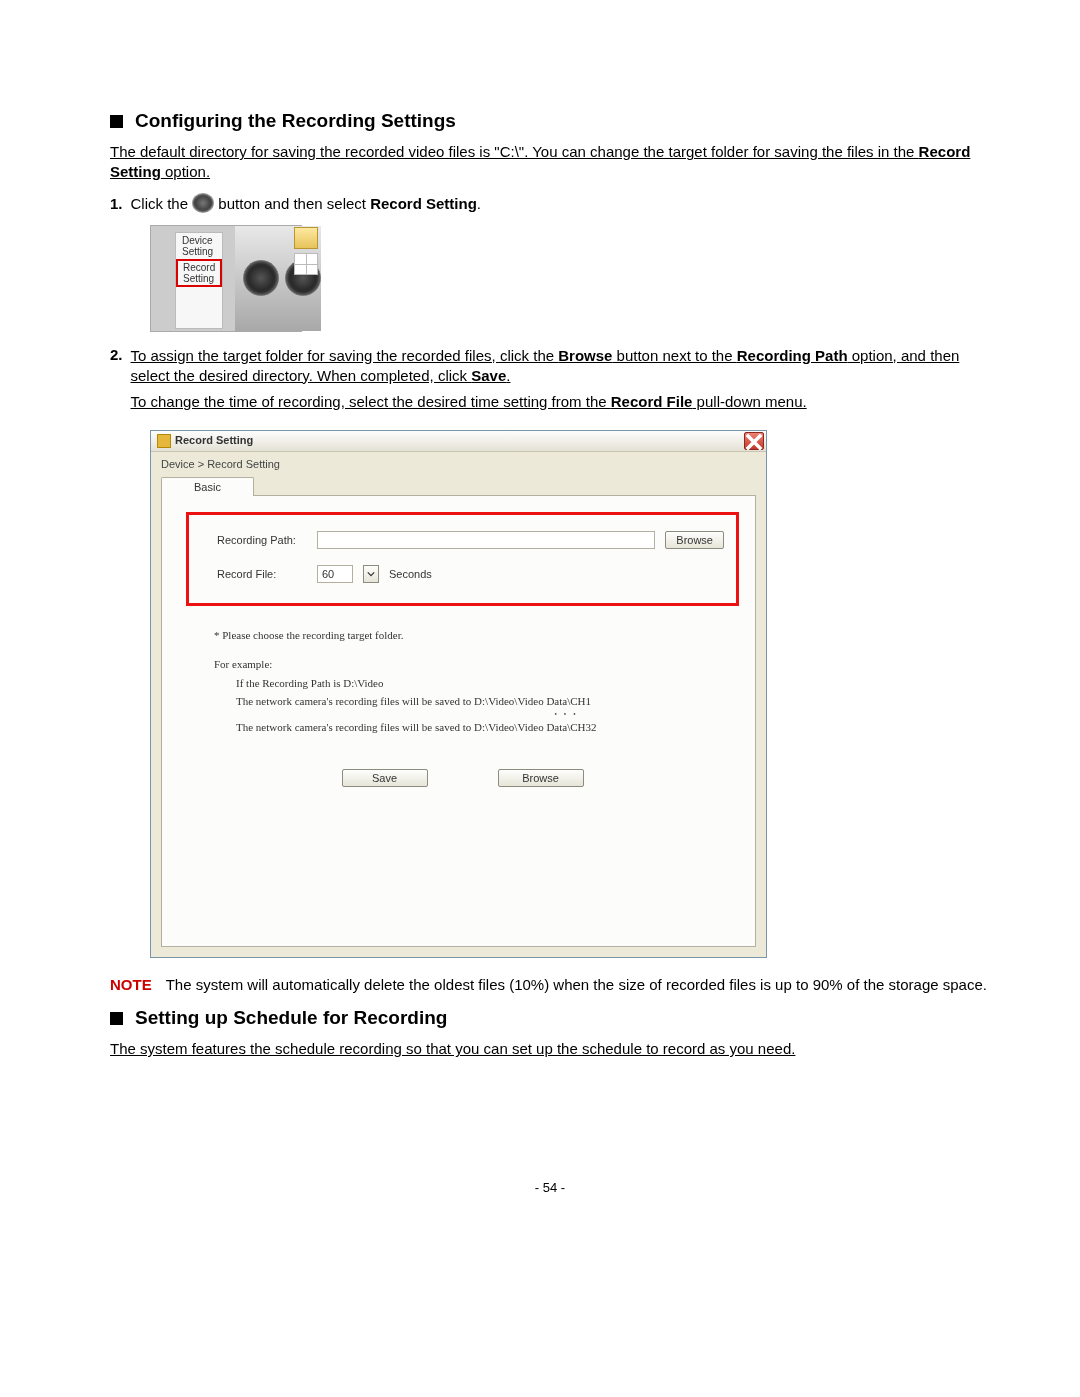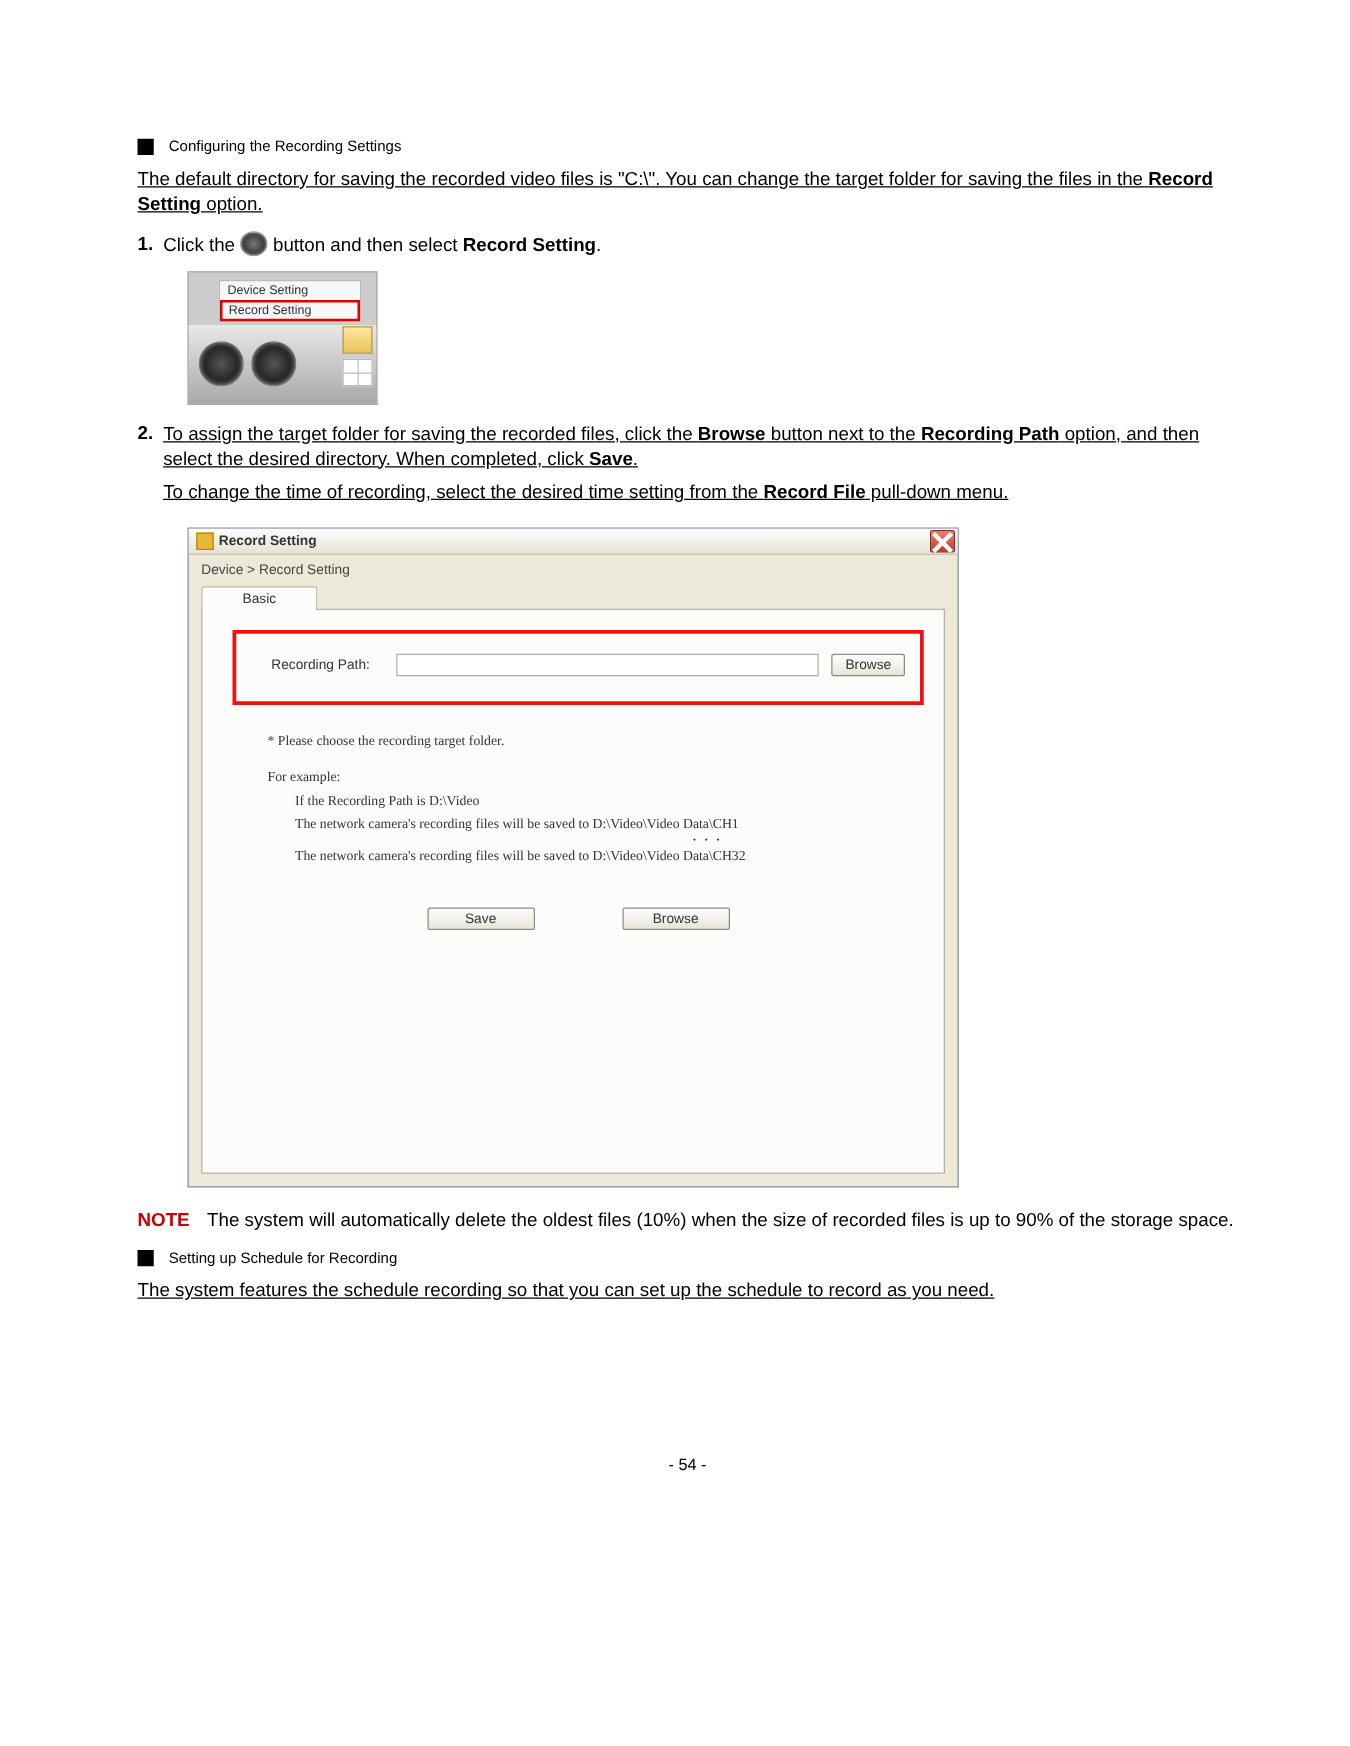--- a/index.html
+++ b/index.html
@@ -21,22 +21,22 @@
     align-items: center;
     gap: 12px;
     margin: 0 0 10px 0;
   }
   .bullet-heading .sq {
     width: 13px;
     height: 13px;
     background: #000;
   }
   .bullet-heading .txt {
-    font-size: 12px;
-    font-weight: normal;
+    font-size: 19px;
+    font-weight: bold;
   }
   p { margin: 6px 0; line-height: 1.35; text-decoration: underline; }
   .bold { font-weight: bold; }
   .indent-step {
     display: flex;
     gap: 8px;
     margin: 12px 0 10px 0;
   }
   .indent-step .num { font-weight: bold; white-space: nowrap; }
   .indent-step .content { flex: 1; }
@@ -54,21 +54,21 @@
 
   
   .mini-shot {
     width: 150px;
     height: 105px;
     border: 1px solid #aaa;
     margin: 8px 0 14px 40px;
     background: #ccc;
     font-size: 10px;
     display: flex;
-    flex-direction: column;
+    flex-direction: row;
   }
   .mini-menu {
     background: #f7f7f7;
     border: 1px solid #bbb;
     margin: 6px 12px 2px 24px;
   }
   .mini-menu .row { padding: 2px 6px; color: #333; }
   .mini-menu .row.red { border: 2px solid #d00; padding: 1px 5px; }
   .mini-gears {
     flex: 1;
@@ -305,20 +305,30 @@
     <div class="tabs-row">
       <span class="tab">Basic</span>
     </div>
     <div class="panel">
       <div class="redbox">
         <div class="form-row">
           <span class="lbl">Recording Path:</span>
           <span class="path-input"></span>
           <span class="btn">Browse</span>
         </div>
+        <div class="form-row" style="margin-top:16px">
+          <span class="lbl">Record File:</span>
+          <span class="num-input">60</span>
+          <span class="dd-arrow">
+            <svg viewBox="0 0 10 10">
+                <path d="M1 3 L5 7 L9 3" fill="none" stroke="#333" stroke-width="1.5"></path>
+              </svg>
+          </span>
+          <span>Seconds</span>
+        </div>
       </div>
 
       <div class="help-block">
         <div>* Please choose the recording target folder.</div>
         <div style="margin-top:10px">For example:</div>
         <span class="sub">If the Recording Path is D:\Video</span>
         <span class="sub">The network camera's recording files will be saved to D:\Video\Video Data\CH1</span>
         <div class="dots">● ● ●</div>
         <span class="sub">The network camera's recording files will be saved to D:\Video\Video Data\CH32</span>
       </div>

